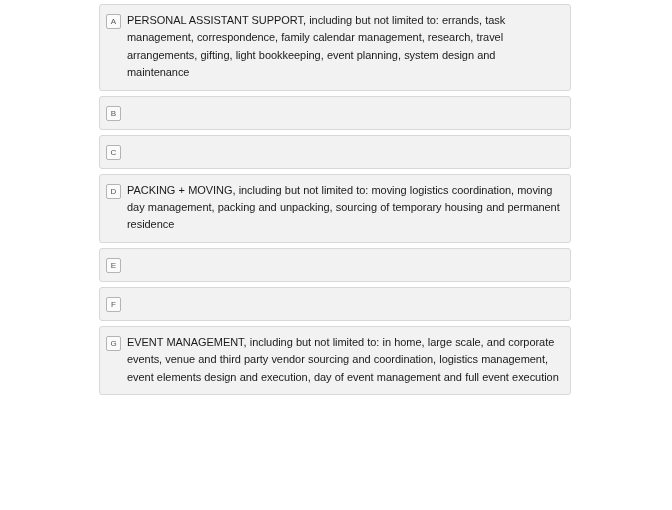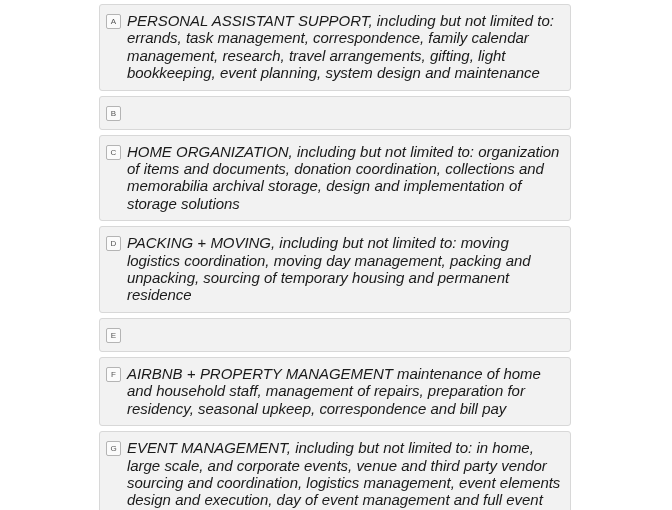--- a/index.html
+++ b/index.html
@@ -50,59 +50,56 @@
     background: #fbfbfb;
     color: #555555;
     font-size: 8px;
     line-height: 13px;
     text-align: center;
     font-family: "Liberation Sans", sans-serif;
   }
   .text {
     flex: 1 1 auto;
     color: #1a1a1a;
-    font-size: 15px;
+    font-size: 11px;
     line-height: 17.4px;
     letter-spacing: -0.05px;
     word-spacing: 0.2px;
-    font-style: italic;
   }
 </style>
 </head>
 <body>
 
 <div class="page">
   <div class="list">
 
     <div class="item">
       <span class="marker">A</span>
       <span class="text">PERSONAL ASSISTANT SUPPORT, including but not limited to: errands, task management, correspondence, family calendar management, research, travel arrangements, gifting, light bookkeeping, event planning, system design and maintenance</span>
     </div>
 
     <div class="item">
       <span class="marker">B</span>
     </div>
 
     <div class="item">
       <span class="marker">C</span>
-      <span class="text">HOME ORGANIZATION, including but not limited to: organization of items and documents, donation coordination, collections and memorabilia archival storage, design and implementation of storage solutions</span>
     </div>
 
     <div class="item">
       <span class="marker">D</span>
       <span class="text">PACKING + MOVING, including but not limited to: moving logistics coordination, moving day management, packing and unpacking, sourcing of temporary housing and permanent residence</span>
     </div>
 
     <div class="item">
       <span class="marker">E</span>
     </div>
 
     <div class="item">
       <span class="marker">F</span>
-      <span class="text">AIRBNB + PROPERTY MANAGEMENT maintenance of home and household staff, management of repairs, preparation for residency, seasonal upkeep, correspondence and bill pay</span>
     </div>
 
     <div class="item">
       <span class="marker">G</span>
       <span class="text">EVENT MANAGEMENT, including but not limited to: in home, large scale, and corporate events, venue and third party vendor sourcing and coordination, logistics management, event elements design and execution, day of event management and full event execution</span>
     </div>
 
   </div>
 </div>
 

